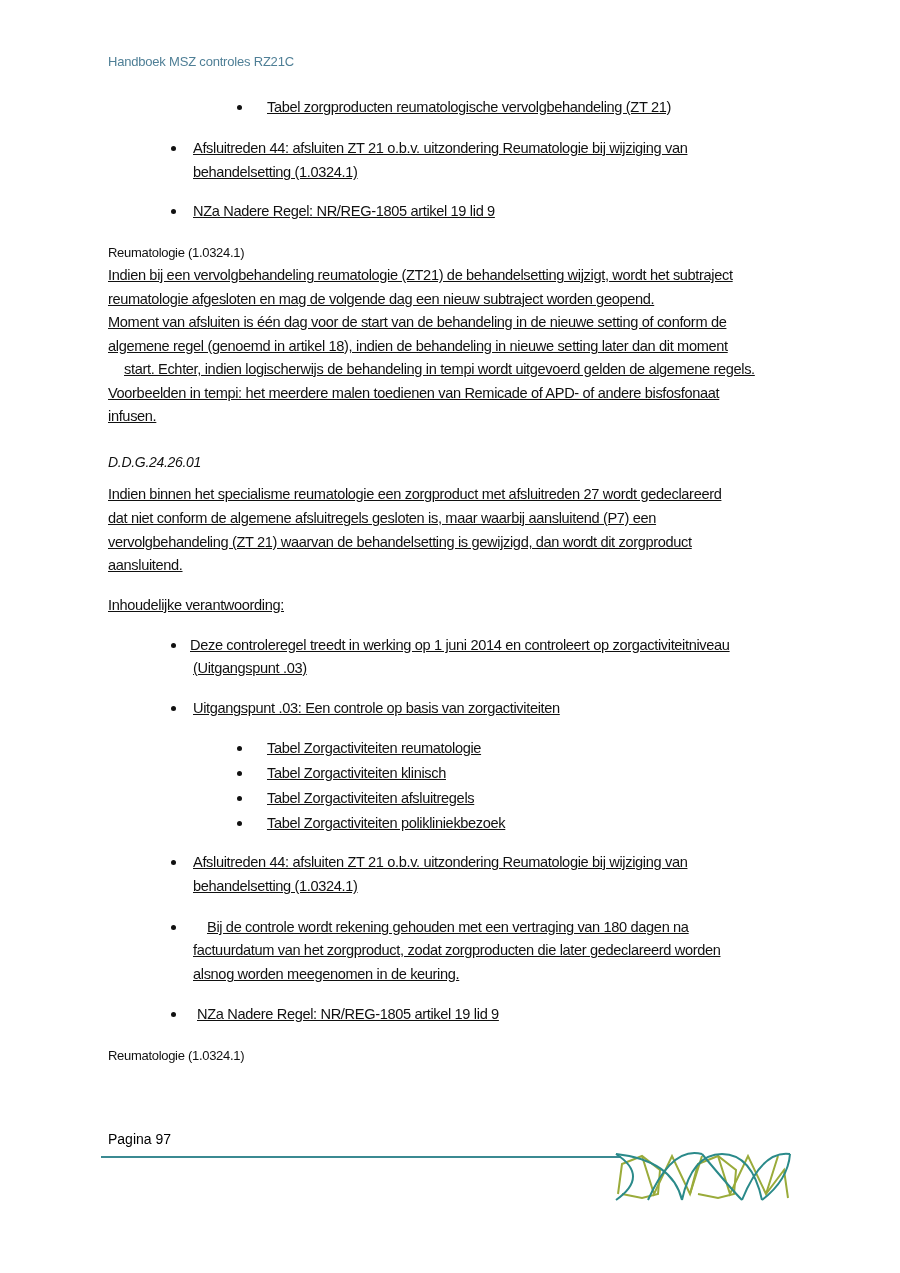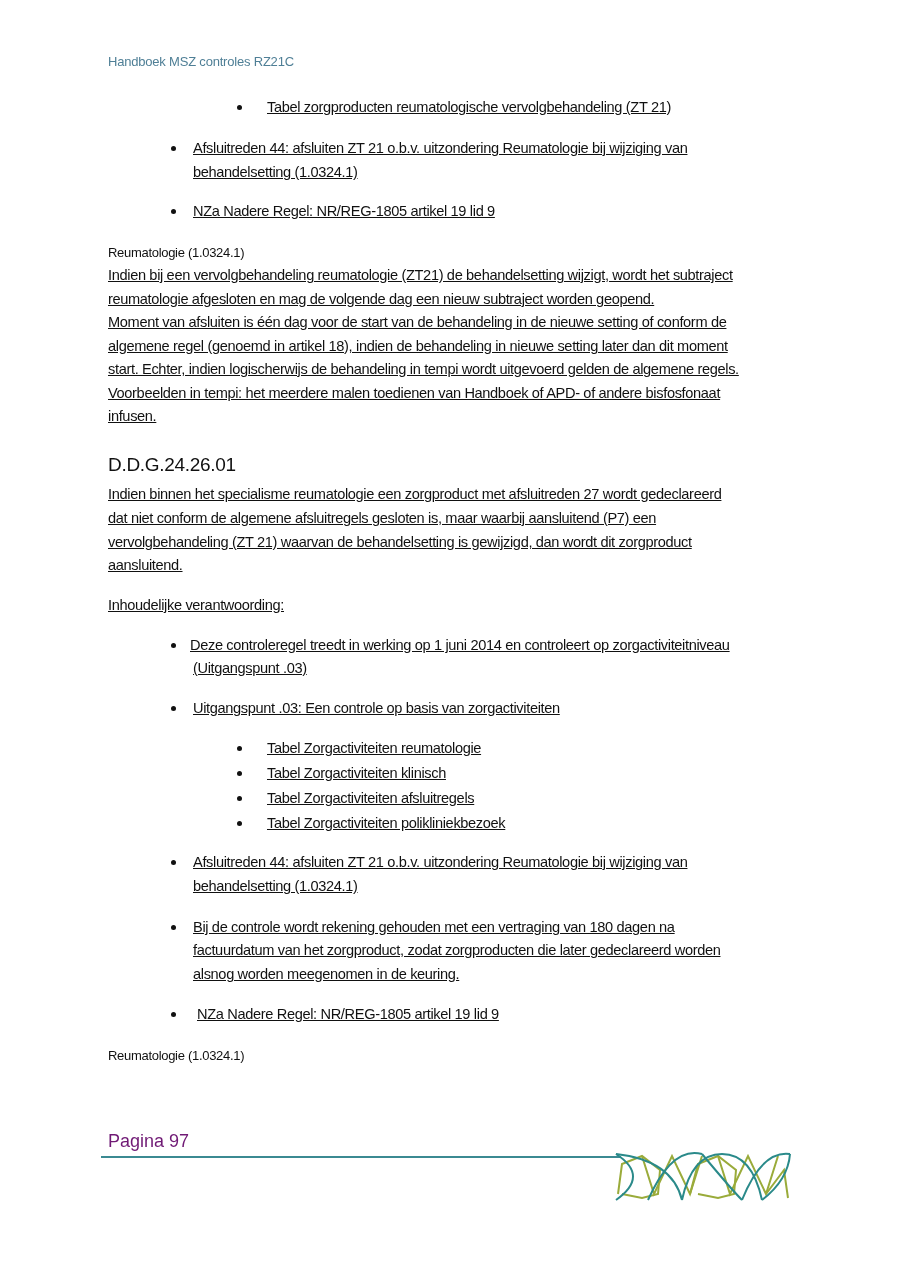--- a/index.html
+++ b/index.html
@@ -3,22 +3,22 @@
 <meta charset="utf-8">
 <style>
   html, body { margin: 0; padding: 0; background: #ffffff; }
   body { width: 900px; height: 1273px; position: relative; overflow: hidden;
          font-family: "Liberation Sans", sans-serif; color: #111; }
   .abs { position: absolute; }
   .header { left: 108px; top: 54px; font-size: 13px; color: #4f7f96; letter-spacing: -0.2px; }
   .txt { font-size: 14.6px; line-height: 23.5px; letter-spacing: -0.35px; white-space: nowrap; text-decoration: underline; }
   .dot { position: absolute; width: 5px; height: 5px; border-radius: 50%; background: #111; }
   .ital { font-size: 13px; letter-spacing: -0.3px; }
-  .h2 { font-size: 19px; letter-spacing: -0.3px; }
-  .footer-page { left: 108px; top: 1131px; font-size: 18px; color: #701a75; }
+  .h2 { font-size: 14px; letter-spacing: -0.3px; font-style: italic; }
+  .footer-page { left: 108px; top: 1131px; font-size: 14px; color: #000000; }
   .footer-line { left: 101px; top: 1156px; width: 520px; height: 2px; background: #3b8a92; }
 </style>
 </head>
 <body>
 
 <div class="abs header">Handboek MSZ controles RZ21C</div>
 
 <div class="dot" style="left:237px;top:105px"></div>
 <div class="abs txt" style="left:267px;top:96px">Tabel zorgproducten reumatologische vervolgbehandeling (ZT 21)</div>
 
@@ -27,22 +27,22 @@
 <div class="abs txt" style="left:193px;top:161px">behandelsetting (1.0324.1)</div>
 
 <div class="dot" style="left:171px;top:209px"></div>
 <div class="abs txt" style="left:193px;top:200px">NZa Nadere Regel: NR/REG-1805 artikel 19 lid 9</div>
 
 <div class="abs ital" style="left:108px;top:245px">Reumatologie (1.0324.1)</div>
 <div class="abs txt" style="left:108px;top:264px">Indien bij een vervolgbehandeling reumatologie (ZT21) de behandelsetting wijzigt, wordt het subtraject</div>
 <div class="abs txt" style="left:108px;top:288px">reumatologie afgesloten en mag de volgende dag een nieuw subtraject worden geopend.</div>
 <div class="abs txt" style="left:108px;top:311px">Moment van afsluiten is één dag voor de start van de behandeling in de nieuwe setting of conform de</div>
 <div class="abs txt" style="left:108px;top:335px">algemene regel (genoemd in artikel 18), indien de behandeling in nieuwe setting later dan dit moment</div>
-<div class="abs txt" style="left:108px;top:358px">start. Echter, indien logischerwijs de behandeling in tempi wordt uitgevoerd gelden de algemene regels.</div>
-<div class="abs txt" style="left:108px;top:382px">Voorbeelden in tempi: het meerdere malen toedienen van Handboek of APD- of andere bisfosfonaat</div>
+<div class="abs txt" style="left:124px;top:358px">start. Echter, indien logischerwijs de behandeling in tempi wordt uitgevoerd gelden de algemene regels.</div>
+<div class="abs txt" style="left:108px;top:382px">Voorbeelden in tempi: het meerdere malen toedienen van Remicade of APD- of andere bisfosfonaat</div>
 <div class="abs txt" style="left:108px;top:405px">infusen.</div>
 
 <div class="abs h2" style="left:108px;top:454px">D.D.G.24.26.01</div>
 <div class="abs txt" style="left:108px;top:483px">Indien binnen het specialisme reumatologie een zorgproduct met afsluitreden 27 wordt gedeclareerd</div>
 <div class="abs txt" style="left:108px;top:507px">dat niet conform de algemene afsluitregels gesloten is, maar waarbij aansluitend (P7) een</div>
 <div class="abs txt" style="left:108px;top:531px">vervolgbehandeling (ZT 21) waarvan de behandelsetting is gewijzigd, dan wordt dit zorgproduct</div>
 <div class="abs txt" style="left:108px;top:554px">aansluitend.</div>
 
 <div class="abs txt" style="left:108px;top:594px">Inhoudelijke verantwoording:</div>
 
@@ -60,21 +60,21 @@
 <div class="dot" style="left:237px;top:796px"></div>
 <div class="abs txt" style="left:267px;top:787px">Tabel Zorgactiviteiten afsluitregels</div>
 <div class="dot" style="left:237px;top:821px"></div>
 <div class="abs txt" style="left:267px;top:812px">Tabel Zorgactiviteiten polikliniekbezoek</div>
 
 <div class="dot" style="left:171px;top:860px"></div>
 <div class="abs txt" style="left:193px;top:851px">Afsluitreden 44: afsluiten ZT 21 o.b.v. uitzondering Reumatologie bij wijziging van</div>
 <div class="abs txt" style="left:193px;top:875px">behandelsetting (1.0324.1)</div>
 
 <div class="dot" style="left:171px;top:925px"></div>
-<div class="abs txt" style="left:193px;top:916px">Bij de controle wordt rekening gehouden met een vertraging van 180 dagen na</div>
+<div class="abs txt" style="left:207px;top:916px">Bij de controle wordt rekening gehouden met een vertraging van 180 dagen na</div>
 <div class="abs txt" style="left:193px;top:939px">factuurdatum van het zorgproduct, zodat zorgproducten die later gedeclareerd worden</div>
 <div class="abs txt" style="left:193px;top:963px">alsnog worden meegenomen in de keuring.</div>
 
 <div class="dot" style="left:171px;top:1012px"></div>
 <div class="abs txt" style="left:197px;top:1003px">NZa Nadere Regel: NR/REG-1805 artikel 19 lid 9</div>
 
 <div class="abs ital" style="left:108px;top:1048px">Reumatologie (1.0324.1)</div>
 
 <div class="abs footer-page">Pagina 97</div>
 <div class="abs footer-line"></div>

